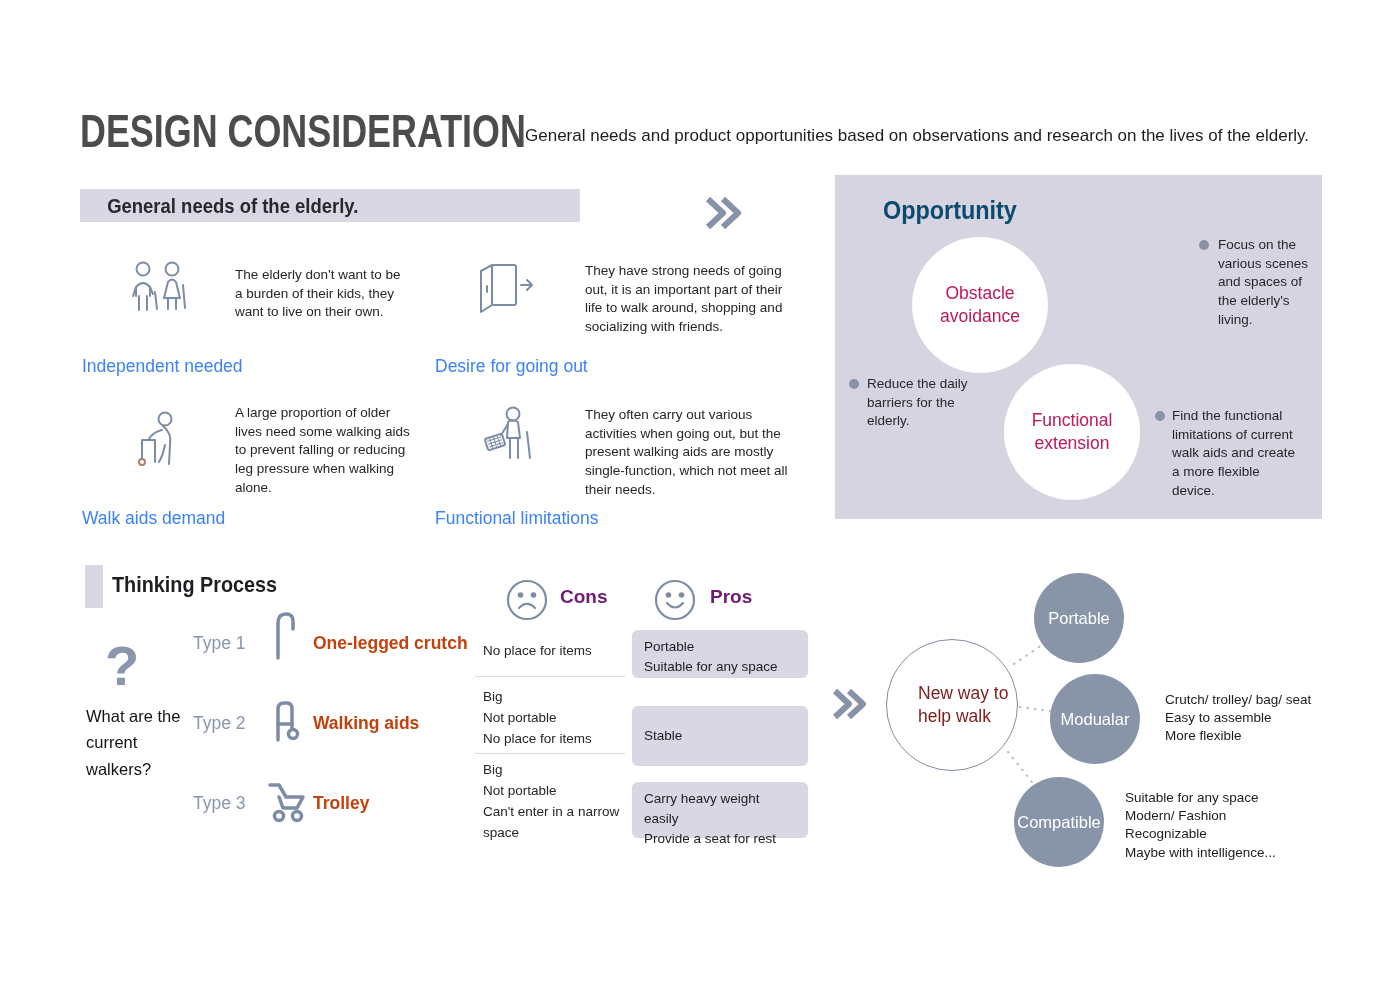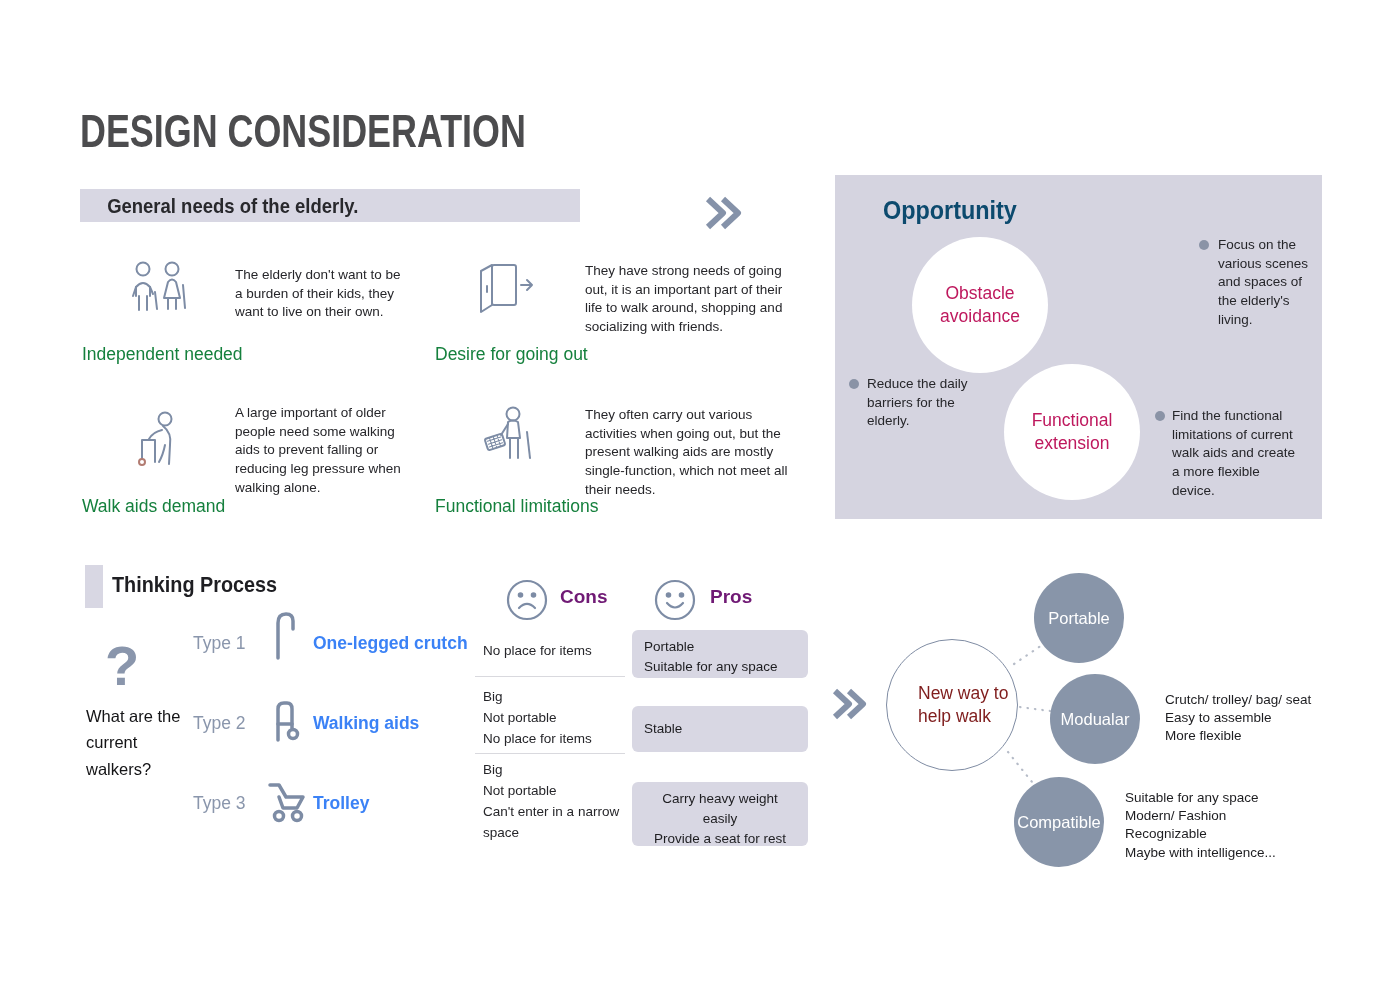--- a/index.html
+++ b/index.html
@@ -18,54 +18,55 @@
   .page-subtitle{left:525px;top:126px;font-size:17px;color:#1d1d20;}
 
   .section-bar{left:80px;top:189px;width:500px;height:33px;background:var(--lavender);
                display:flex;align-items:center;padding-left:10px;}
   .section-bar span{font-size:21px;font-weight:700;color:#28282c;transform:scaleX(0.88);}
 
   .chev{stroke:var(--slate);fill:none;stroke-width:6;stroke-linejoin:round;}
 
   .ic{stroke:var(--icon);fill:none;stroke-width:2;stroke-linecap:round;stroke-linejoin:round;}
   .para{font-size:13.5px;line-height:1.38;color:#26262a;}
-  .need-label{font-size:17.5px;font-weight:500;color:#15803d;}
+  .need-label{font-size:17.5px;font-weight:500;color:#3b82f6;margin-top:12px;}
 
   .opp-panel{left:835px;top:175px;width:487px;height:344px;background:var(--panel);}
   .opp-title{left:48px;top:20px;font-size:26px;font-weight:700;color:#0c4a6e;}
   .opp-circle{border-radius:50%;background:#fff;display:flex;align-items:center;justify-content:center;
               text-align:center;font-size:17.5px;font-weight:500;color:#be185d;line-height:1.3;}
   .dot{width:10px;height:10px;border-radius:50%;background:#8a93a6;}
 
   .tp-tab{left:85px;top:565px;width:18px;height:43px;background:var(--lavender);}
   .tp-title{left:112px;top:572px;font-size:22px;font-weight:700;color:#1e1e22;}
   .qmark{left:105px;top:633px;font-size:56px;font-weight:700;color:var(--muted);}
   .question{left:86px;top:703px;width:100px;font-size:16.5px;font-weight:500;line-height:1.6;color:#141416;}
   .type-label{font-size:17.5px;color:var(--muted);}
-  .type-name{font-size:17.5px;font-weight:600;color:#3b82f6;}
+  .type-name{font-size:17.5px;font-weight:600;color:#c2410c;}
   .col-head{font-size:19px;font-weight:700;color:#701a75;}
   .cons-cell{left:483px;width:140px;font-size:13.5px;line-height:21px;color:#26262a;}
   .divider{left:475px;width:150px;height:1px;background:#d9d9de;}
   .pros-box{left:632px;width:176px;background:var(--lavender);border-radius:6px;
             font-size:13.5px;line-height:20px;color:#1d1d20;padding:7px 12px;}
   .hub{left:886px;top:639px;width:132px;height:132px;border-radius:50%;background:#fff;
        border:1.5px solid #7f8ca3;display:flex;align-items:center;}
   .hub div{padding-left:31px;font-size:17.5px;font-weight:500;line-height:1.3;color:#7f1d1d;width:125px;}
   .node{width:90px;height:90px;border-radius:50%;background:#8895a9;display:flex;align-items:center;
         justify-content:center;color:#fff;font-size:16.5px;font-weight:500;}
   .notes{font-size:13.5px;line-height:1.35;color:#1d1d20;}
 </style>
 </head>
 <body>
 
 <div class="canvas">
 
   <div class="abs page-title">
     <span class="condensed">DESIGN CONSIDERATION</span>
   </div>
+  <div class="abs page-subtitle">General needs and product opportunities based on observations and research on the lives of the elderly.</div>
 
   <div class="abs section-bar">
     <span>General needs of the elderly.</span>
   </div>
 
   <svg class="abs chev" style="left:702px;top:194px" width="42" height="38" viewBox="0 0 42 38">
     <path d="M6 5 l15 14 -15 14 M21 5 l15 14 -15 14"></path>
   </svg>
 
   <svg class="abs ic" style="left:126px;top:260px" width="64" height="58" viewBox="0 0 64 58">
@@ -91,21 +92,21 @@
   <div class="abs need-label" style="left:435px;top:344px">Desire for going out</div>
 
   <svg class="abs ic" style="left:128px;top:410px" width="58" height="60" viewBox="0 0 58 60">
     <circle cx="37" cy="9" r="6.5"></circle>
     <path d="M35 16 q9 7 7 19 l-1 19"></path>
     <path d="M37 35 q-2 10 -6 17"></path>
     <path d="M34 20 q-9 2 -13 9"></path>
     <path d="M14 30 h13 M14 30 v19 M27 30 v22"></path>
     <circle cx="14" cy="52" r="3" style="stroke:var(--wheel)"></circle>
   </svg>
-  <div class="abs para" style="left:235px;top:404px;width:178px">A large important of older people need some walking aids to prevent falling or reducing leg pressure when walking alone.</div>
+  <div class="abs para" style="left:235px;top:404px;width:178px">A large proportion of older lives need some walking aids to prevent falling or reducing leg pressure when walking alone.</div>
   <div class="abs need-label" style="left:82px;top:496px">Walk aids demand</div>
 
   <svg class="abs ic" style="left:483px;top:406px" width="54" height="64" viewBox="0 0 54 64">
     <circle cx="30" cy="8" r="6.5"></circle>
     <path d="M25 16 q5 -3 10 0 l2 16 h-13 z"></path>
     <path d="M25 18 l-7 11"></path>
     <g transform="rotate(-18 12 36)">
       <rect x="3" y="30" width="18" height="12" rx="2"></rect>
       <path d="M5 33 h14 M5 36 h14 M5 39 h14 M8 30 v12 M12 30 v12 M16 30 v12" stroke-width="1"></path>
     </g>
@@ -191,24 +192,24 @@
   <div class="abs cons-cell" style="top:759px">
     <div>Big</div>
     <div>Not portable</div>
     <div>Can't enter in a narrow space</div>
   </div>
 
   <div class="abs pros-box" style="top:630px;height:48px">
     <div>Portable</div>
     <div>Suitable for any space</div>
   </div>
-  <div class="abs pros-box" style="top:706px;height:46px;display:flex;align-items:center">
+  <div class="abs pros-box" style="top:706px;height:60px;display:flex;align-items:center">
     <div>Stable</div>
   </div>
-  <div class="abs pros-box" style="top:782px;height:64px;text-align:center">
+  <div class="abs pros-box" style="top:782px;height:56px;text-align:left">
     <div>Carry heavy weight easily</div>
     <div>Provide a seat for rest</div>
   </div>
 
   <svg class="abs chev" style="left:830px;top:687px" width="38" height="36" viewBox="0 0 38 36">
     <path d="M5 4 l14 13 -14 13 M19 4 l14 13 -14 13"></path>
   </svg>
 
   <div class="abs hub">
     <div>New way to help walk</div>

